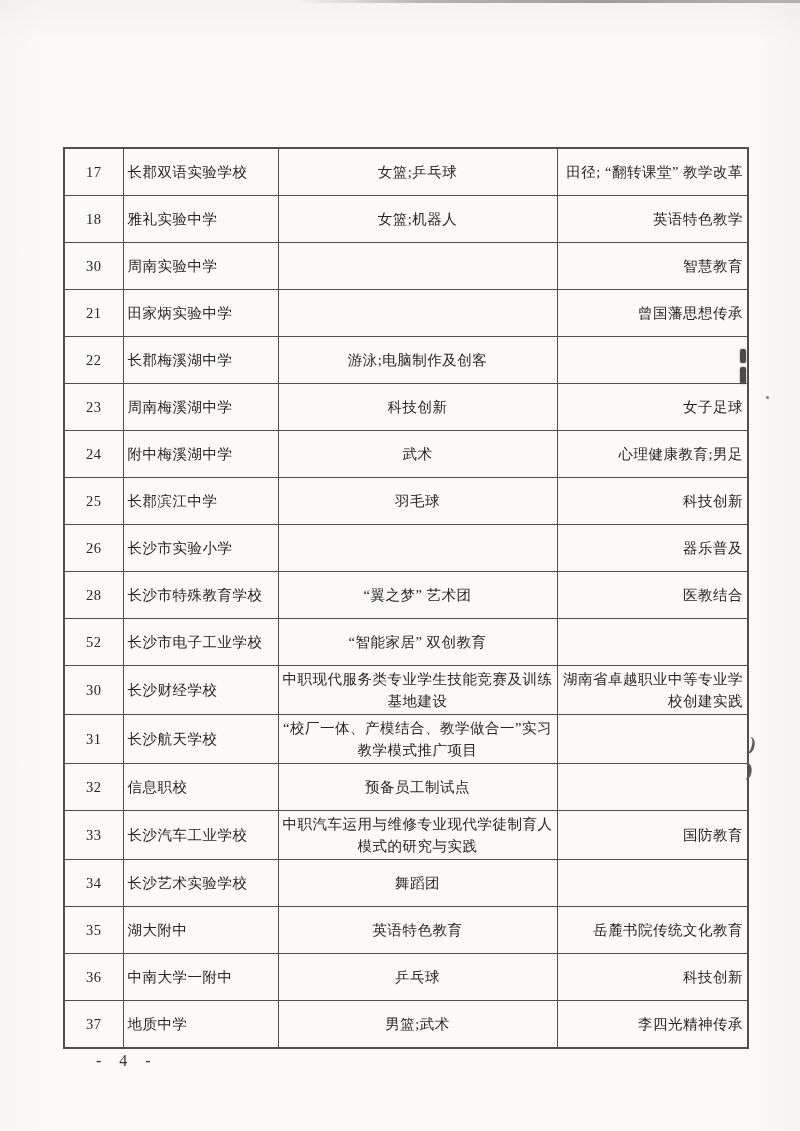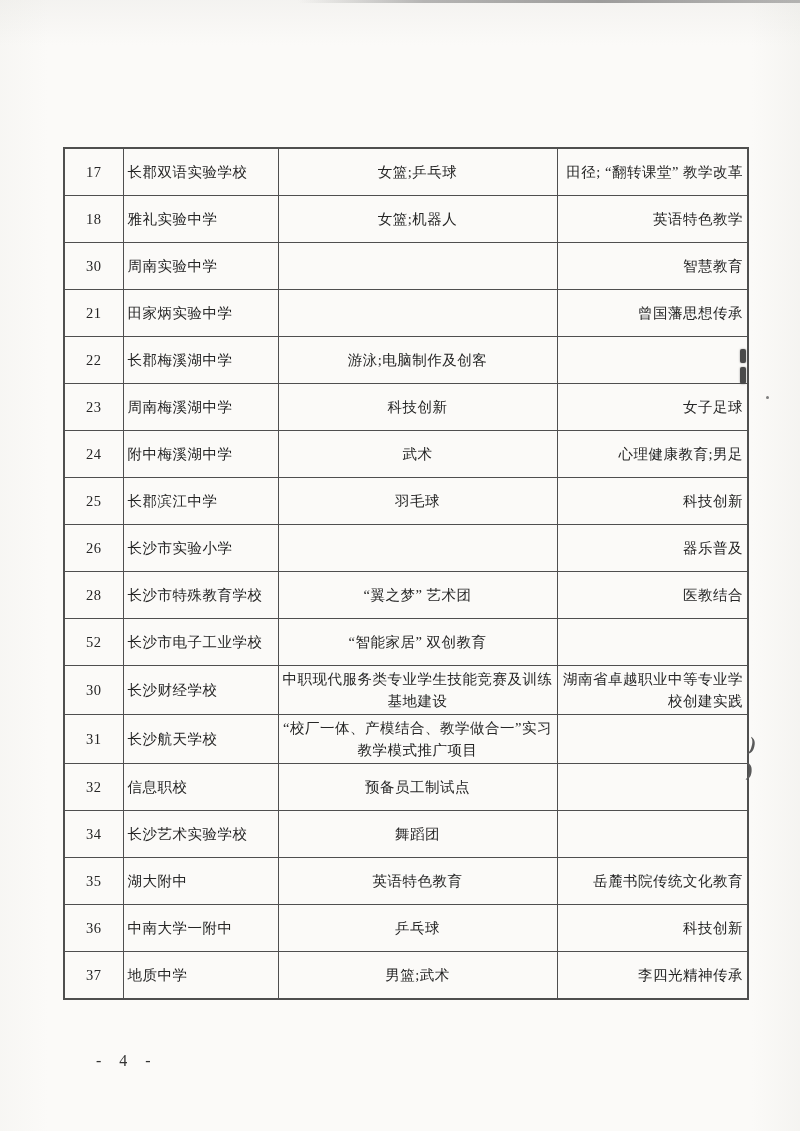--- a/index.html
+++ b/index.html
@@ -202,20 +202,26 @@
     <td class="c-program-a">“校厂一体、产模结合、教学做合一”实习教学模式推广项目</td>
     <td class="c-program-b"></td>
   </tr>
         <tr>
     <td class="c-no">32</td>
     <td class="c-school">信息职校</td>
     <td class="c-program-a">预备员工制试点</td>
     <td class="c-program-b"></td>
   </tr>
         <tr>
+    <td class="c-no">33</td>
+    <td class="c-school">长沙汽车工业学校</td>
+    <td class="c-program-a">中职汽车运用与维修专业现代学徒制育人模式的研究与实践</td>
+    <td class="c-program-b">国防教育</td>
+  </tr>
+        <tr>
     <td class="c-no">34</td>
     <td class="c-school">长沙艺术实验学校</td>
     <td class="c-program-a">舞蹈团</td>
     <td class="c-program-b"></td>
   </tr>
         <tr>
     <td class="c-no">35</td>
     <td class="c-school">湖大附中</td>
     <td class="c-program-a">英语特色教育</td>
     <td class="c-program-b">岳麓书院传统文化教育</td>

